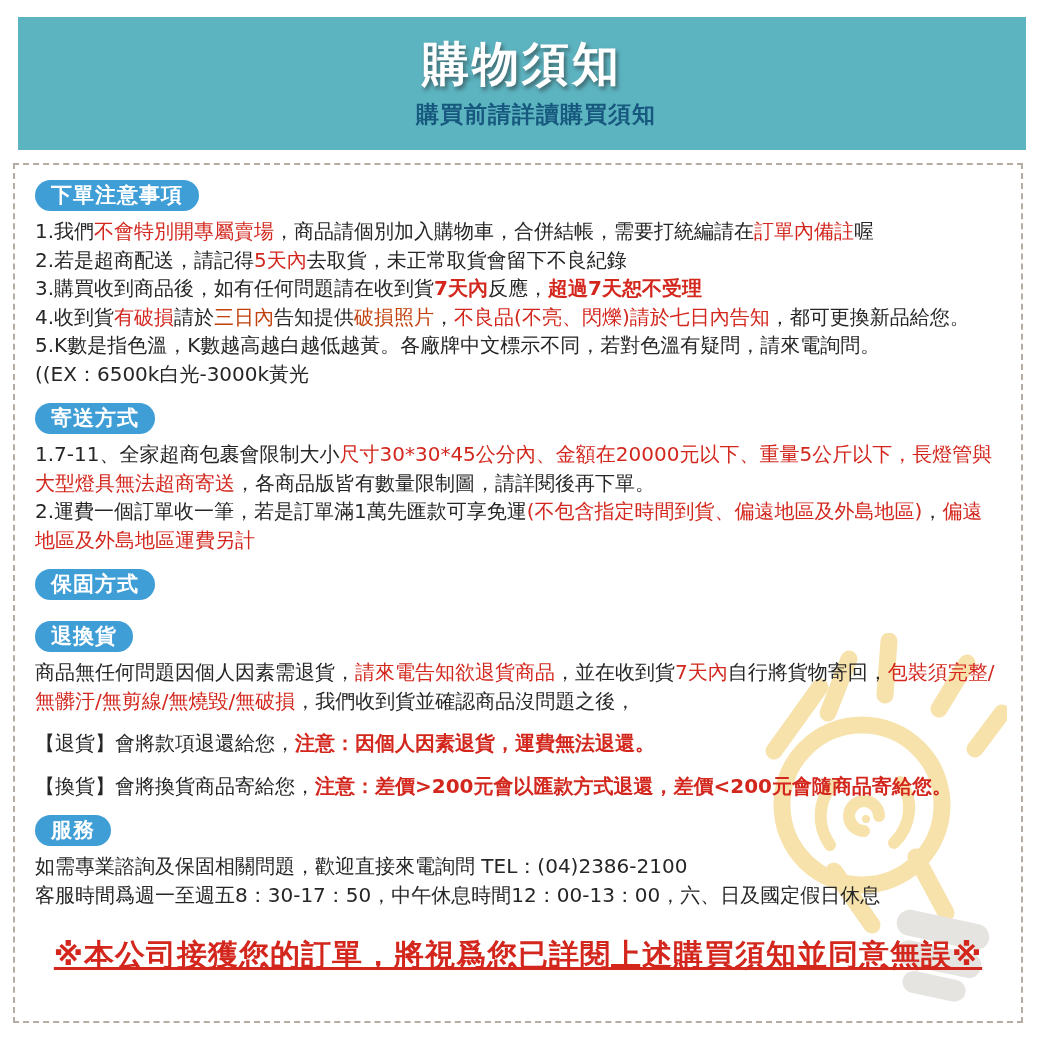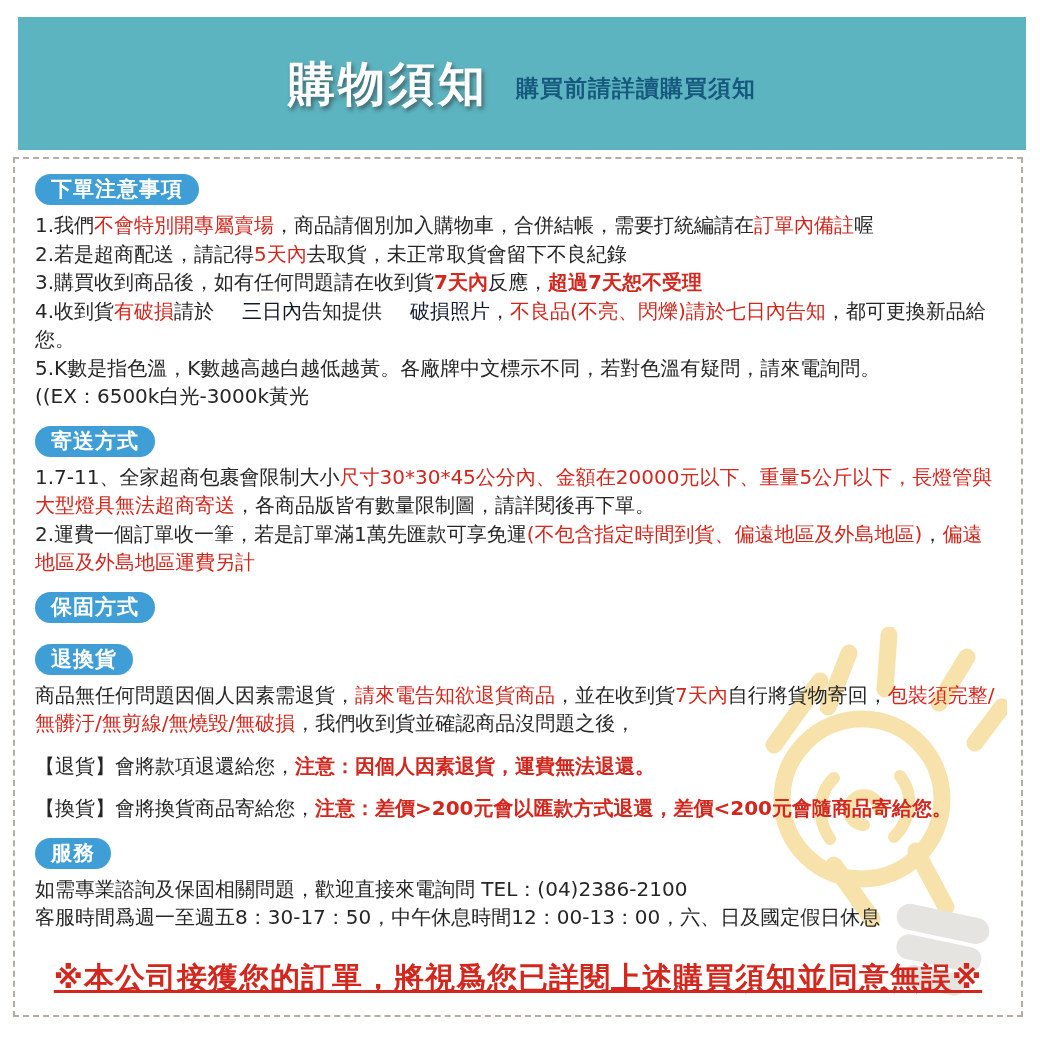--- a/index.html
+++ b/index.html
@@ -3,49 +3,49 @@
 <meta charset="utf-8">
 <style>
   html,body{margin:0;padding:0;}
   body{
     width:1040px;height:1040px;background:#ffffff;position:relative;
     font-family:"DejaVu Sans",sans-serif;overflow:hidden;
   }
   
   .banner{
     position:absolute;left:18px;top:17px;width:1008px;height:133px;
-    background:#5db4c1;display:flex;align-items:center;justify-content:center;
+    background:#5db4c1;display:flex;flex-direction:column;align-items:center;justify-content:center;
   }
   .banner h1{
     margin:0;font-size:47px;line-height:52px;color:#ffffff;font-weight:bold;
     letter-spacing:3px;text-shadow:2px 3px 4px rgba(35,35,35,.55);
   }
   .banner .subtitle{
     margin-top:9px;font-size:23px;font-weight:bold;color:#17587e;letter-spacing:1px;padding-left:28px;
   }
   
   .notice-box{
-    position:absolute;left:13px;top:157px;width:1010px;height:860px;
+    position:absolute;left:13px;top:163px;width:1010px;height:860px;
     border:2px dashed #b5ada4;box-sizing:border-box;padding:12px 20px 0 20px;overflow:hidden;
   }
   .bulb{position:absolute;right:14px;bottom:10px;z-index:0;pointer-events:none;}
   #sections{position:relative;z-index:1;}
   .notice-section{margin-top:15px;}
   .notice-section:first-child{margin-top:3px;}
   .badge{
     display:inline-block;background:#3f9ed6;color:#ffffff;font-weight:bold;
     font-size:21px;line-height:25px;padding:3px 16px;border-radius:18px;margin:0 0 6px 0;
     letter-spacing:1px;
   }
   .line{margin:0;font-size:20px;line-height:28.5px;color:#262626;}
   .line.spaced{margin-top:14px;}
   .seg-k{color:#262626;}
   .seg-r{color:#d3271e;}
   .seg-rb{color:#d3271e;font-weight:bold;}
-  .seg-lr{color:#0f172a;margin-left:28px;}
+  .seg-lr{color:#c2410c;}
   .footer-note{
     position:relative;z-index:1;text-align:center;margin-top:26px;
     font-size:30px;font-weight:bold;color:#d3271e;letter-spacing:1px;text-decoration:underline;
   }
 </style>
 </head>
 <body>
 
 <header class="banner">
   <h1>購物須知</h1>

